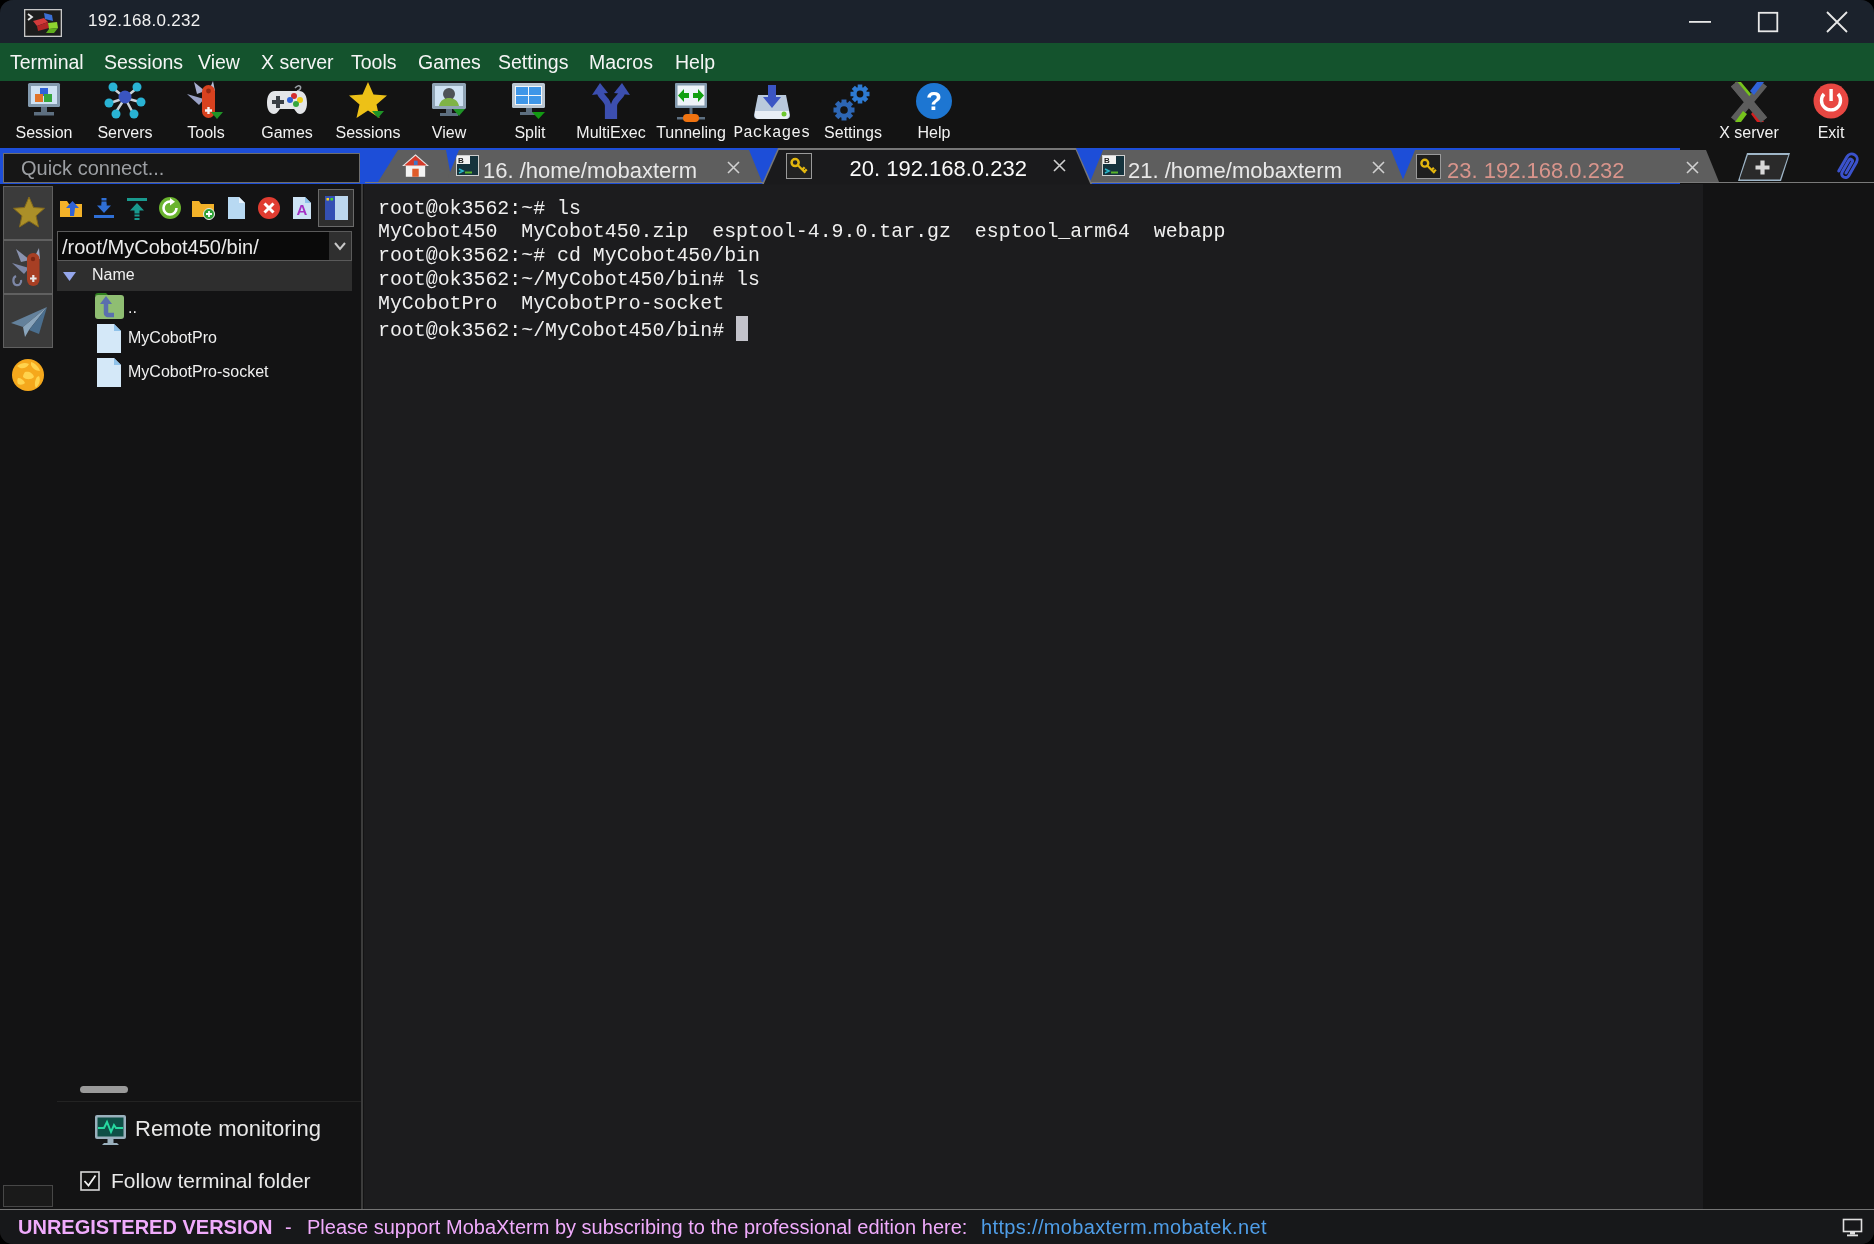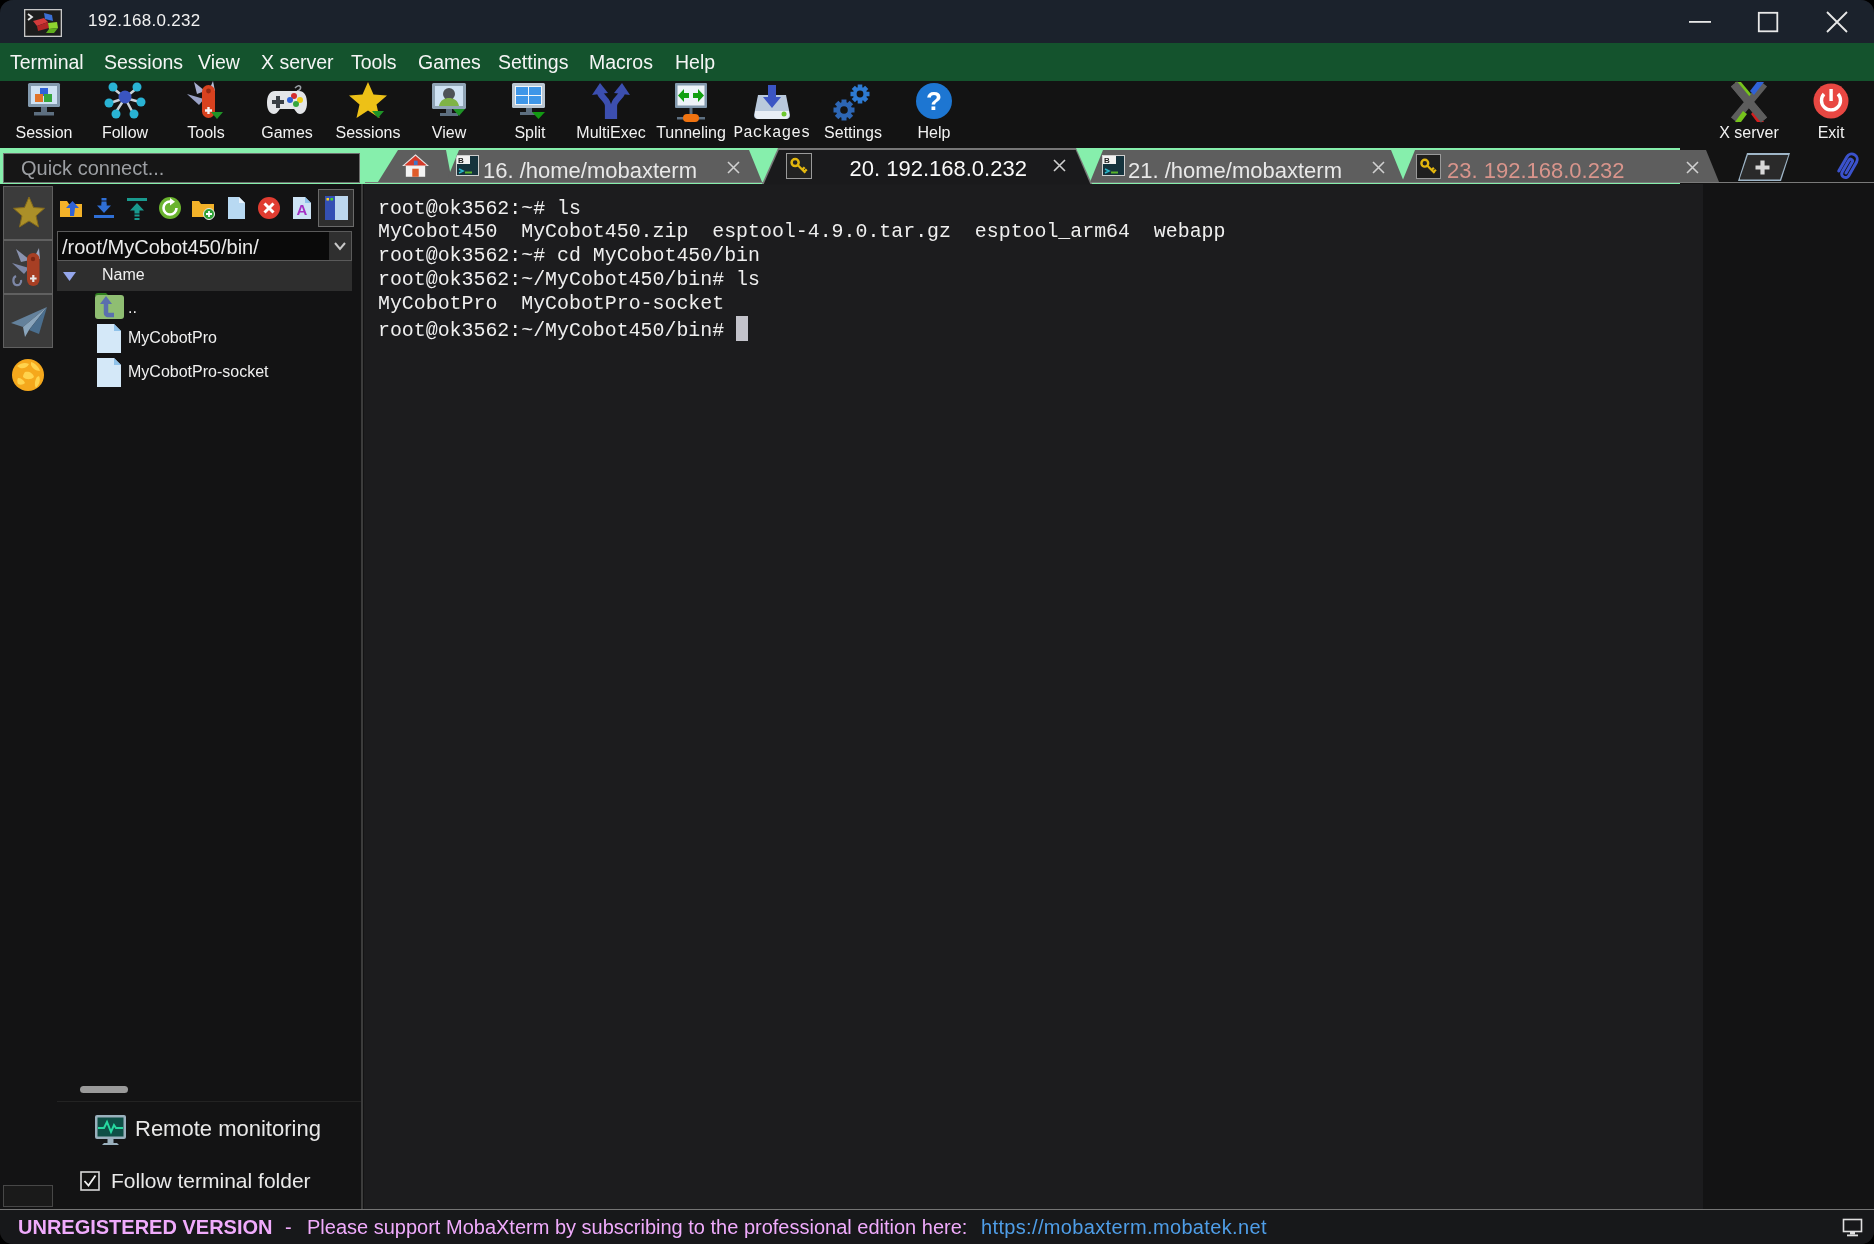--- a/index.html
+++ b/index.html
@@ -12,21 +12,21 @@
   
   #menubar{position:absolute;left:0;top:43px;width:1874px;height:38px;background:#14532d;}
   .mi{position:absolute;top:8px;font-size:19.5px;color:#f5f5f5;}
   
   #toolbar{position:absolute;left:0;top:81px;width:1874px;height:67px;background:#131313;}
   .titem{position:absolute;top:0;width:100px;height:67px;}
   .ticon{position:absolute;left:50%;top:0;transform:translateX(-50%);}
   .tlabel{position:absolute;left:50%;top:44px;transform:translateX(-50%);
           font-size:16px;color:#f2f2f2;white-space:nowrap;line-height:16px;}
   
-  #tabrow{position:absolute;left:0;top:148px;width:1680px;height:36px;background:#86efac;}
+  #tabrow{position:absolute;left:0;top:148px;width:1680px;height:36px;background:#1d4ed8;}
   #qc{position:absolute;left:3px;top:5px;width:355px;height:28px;background:#161616;
       border:1px solid #6e6e6e;}
   #qc span{position:absolute;left:17px;top:3px;font-size:20px;color:#9c9fa3;}
   .tab{position:absolute;top:1px;height:35px;background:#5e5e5e;}
   .tabtxt{position:absolute;top:8px;font-size:22px;color:#e8e8e8;white-space:nowrap;}
   .tabx{position:absolute;top:10px;width:15px;height:15px;}
   #tabline{position:absolute;top:34px;height:1px;background:#7a7a7a;}
   
   #main{position:absolute;left:0;top:184px;width:1874px;height:1025px;background:#131314;}
   #sidebar{position:absolute;left:0;top:0;width:57px;height:1025px;background:#131314;}
@@ -36,21 +36,21 @@
   #vline{position:absolute;left:361px;top:0;width:2px;height:1025px;background:#3c3c3c;}
   #term{position:absolute;left:364px;top:0;width:1291px;height:1025px;background:#1c1c1e;padding-left:48px;}
   #termtext{position:absolute;left:14px;top:12.5px;font-family:"Liberation Mono",monospace;
             font-size:19.9px;line-height:23.95px;color:#efefef;white-space:pre;}
   
   #pathfield{position:absolute;left:0;top:47px;width:295px;height:30px;background:#0a0a0a;
              border:1px solid #5a5a5a;box-sizing:border-box;}
   #pathfield span{position:absolute;left:4px;top:4px;font-size:20px;color:#eaeaea;}
   #pathdrop{position:absolute;right:0;top:0;width:22px;height:28px;background:#2f2f2f;}
   #namehdr{position:absolute;left:0;top:77px;width:295px;height:30px;background:#2e2e2e;}
-  #namehdr span{position:absolute;left:45px;top:5px;font-size:16px;color:#f0f0f0;}
+  #namehdr span{position:absolute;left:35px;top:5px;font-size:16px;color:#f0f0f0;}
   .frow{position:absolute;left:0;width:295px;height:33px;}
   .fname{position:absolute;left:71px;top:7px;font-size:16px;color:#f0f0f0;}
   #splitter{position:absolute;left:23px;top:902px;width:48px;height:7px;background:#9a9a9a;border-radius:3.5px;}
   #remote{position:absolute;left:37px;top:930px;width:267px;height:32px;}
   #remote span{position:absolute;left:41px;top:2px;font-size:22px;color:#e8e8e8;}
   #follow{position:absolute;left:23px;top:987px;}
   #follow span{position:absolute;left:31px;top:-2px;font-size:21px;color:#e9e9e9;white-space:nowrap;}
   
   #statusbar{position:absolute;left:0;top:1209px;width:1874px;height:35px;background:#17181a;
              border-top:1px solid #757575;box-sizing:border-box;}
@@ -112,21 +112,21 @@
           <path d="M22 17 L10 7 M22 17 L34 7 M22 17 L7 22 M22 17 L37 21 M22 17 L13 31 M22 17 L30 32"></path>
         </g>
         <circle cx="10" cy="6" r="4.5" fill="#29b3d4"></circle>
         <circle cx="34" cy="6" r="4.5" fill="#29b3d4"></circle>
         <circle cx="6" cy="22" r="4.5" fill="#29b3d4"></circle>
         <circle cx="38" cy="21" r="4.5" fill="#29b3d4"></circle>
         <circle cx="13" cy="33" r="4.5" fill="#29b3d4"></circle>
         <circle cx="31" cy="33" r="4.5" fill="#29b3d4"></circle>
         <circle cx="22" cy="16" r="6.5" fill="#3a55c0"></circle>
       </svg>
-      <div class="tlabel">Follow</div>
+      <div class="tlabel">Servers</div>
     </div>
     <div class="titem" style="left:156px;">
       <svg class="ticon" width="44" height="44" viewBox="0 0 44 44">
         <polygon points="21,10 10,1 13,13" fill="#a7aed0"></polygon>
         <polygon points="20,18 3,13 15,24" fill="#9aa2c6"></polygon>
         <polygon points="25,9 29,0 31,10" fill="#b6bed8"></polygon>
         <rect x="18" y="4" width="13" height="33" rx="6.5" fill="#d8421f"></rect>
         <circle cx="24.5" cy="10" r="2.4" fill="#962912"></circle>
         <path d="M24.5 26 v7 M21 29.5 h7" stroke="#f4f4f4" stroke-width="2.4"></path>
         <polygon points="27,31 39,31 33,38" fill="#1f9427"></polygon>

